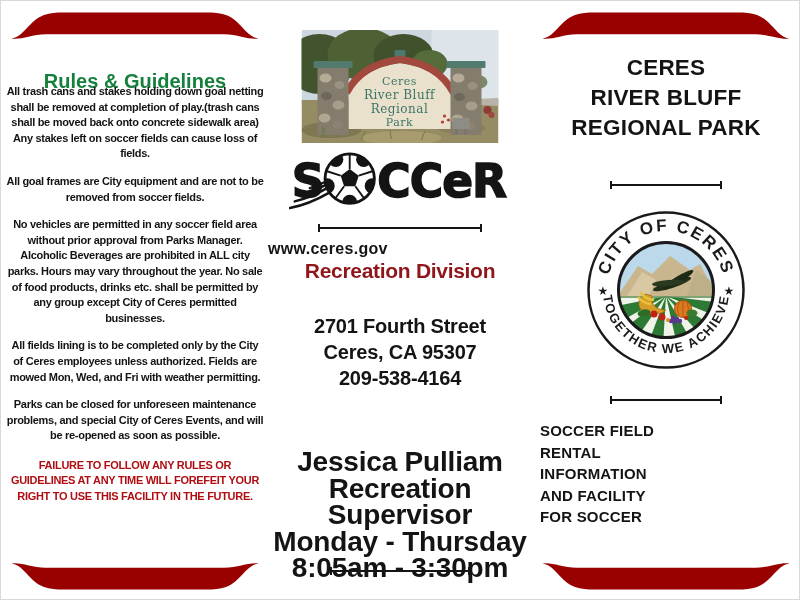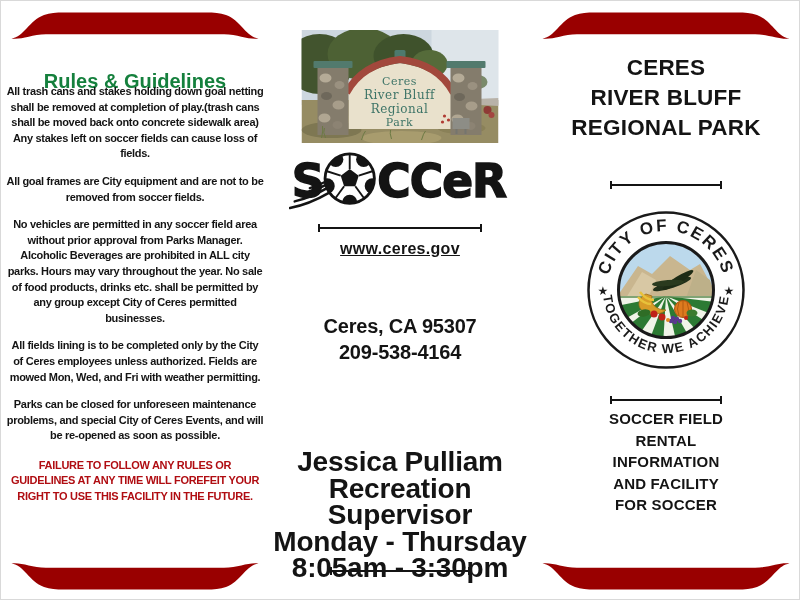--- a/index.html
+++ b/index.html
@@ -26,36 +26,36 @@
   .photo{position:absolute;top:30px;left:50%;transform:translateX(-50%);width:197px;height:113px;}
   .wordmark{position:absolute;top:150px;left:50%;transform:translateX(-50%);width:222px;height:61px;}
   .divider{position:absolute;left:50%;transform:translateX(-50%);height:2px;background:#141414;}
   .divider::before,.divider::after{content:"";position:absolute;top:-3px;width:2px;height:8px;background:#141414;}
   .divider::before{left:0;}
   .divider::after{right:0;}
   .c-div1{top:227px;width:164px;}
   .c-div2{top:570px;width:140px;}
   .r-div1{top:184px;width:112px;}
   .r-div2{top:399px;width:112px;}
-  .website{position:absolute;top:240px;left:0;right:0;text-align:center;
-    font-size:16px;font-weight:bold;color:#141414;letter-spacing:0.3px;text-decoration:underline;}
+  .website{position:absolute;top:240px;left:0;right:0;
+    font-size:16px;font-weight:bold;color:#141414;letter-spacing:0.3px;}
   .division{position:absolute;top:259px;left:0;right:0;text-align:center;
     font-size:21px;font-weight:bold;color:#8f161a;letter-spacing:-0.3px;}
   .address{position:absolute;top:313px;left:0;right:0;text-align:center;}
   .address div{font-size:20px;line-height:26px;font-weight:bold;color:#141414;letter-spacing:-0.2px;}
   .hours-head{position:absolute;top:421px;left:0;right:0;text-align:center;font-size:20px;
     font-weight:bold;color:#141414;text-decoration:underline;text-decoration-thickness:2px;text-underline-offset:3px;}
   .hours{position:absolute;top:449px;left:0;right:0;text-align:center;}
   .hours div{font-size:28px;line-height:26.5px;font-weight:bold;color:#141414;letter-spacing:-0.2px;}
 
   
   .park-title{position:absolute;top:53px;left:0;right:0;text-align:center;}
   .park-title div{font-size:22.5px;line-height:30px;font-weight:bold;color:#141414;letter-spacing:0.2px;}
   .seal{position:absolute;top:210px;left:50%;transform:translateX(-50%);width:160px;height:160px;}
-  .footer-block{position:absolute;top:408px;left:0;right:0;text-align:center;}
+  .footer-block{position:absolute;top:420px;left:0;right:0;text-align:left;}
   .footer-block div{font-size:15px;line-height:21.5px;font-weight:bold;color:#141414;letter-spacing:0.2px;}
 </style>
 </head>
 <body>
 
 <svg width="0" height="0" style="position:absolute" aria-hidden="true">
   <defs>
     <path id="ribbon-shape" d="M1.5 28.5 C 14 27, 19 10.5, 34 5 C 40 2.8, 46 2.5, 54 2.5 L 196 2.5 C 204 2.5, 210 2.8, 216 5 C 231 10.5, 236 27, 248.5 28.5 C 239 30, 229 24.5, 214 24.2 L 36 24.2 C 21 24.5, 11 30, 1.5 28.5 Z"></path>
   </defs>
 </svg>
@@ -175,22 +175,24 @@
           <circle cx="40.2" cy="37.7" r="8" fill="#141414"></circle>
           <circle cx="49.3" cy="9.8" r="8" fill="#141414"></circle>
         </g>
       </g>
       <text x="93" y="49" font-family="'DejaVu Sans',sans-serif" font-weight="bold" font-size="48" fill="#141414" stroke="#141414" stroke-width="1.6" letter-spacing="-1">CCeR</text>
     </svg>
 
     <div class="divider c-div1"></div>
 
     <div class="website">www.ceres.gov</div>
+    <div class="division">Recreation Division</div>
 
     <div class="address">
+      <div>2701 Fourth Street</div>
       <div>Ceres, CA 95307</div>
       <div>209-538-4164</div>
     </div>
 
     <div class="hours">
       <div>Jessica Pulliam</div>
       <div>Recreation Supervisor</div>
       <div>Monday - Thursday</div>
       <div>8:05am - 3:30pm</div>
     </div>

